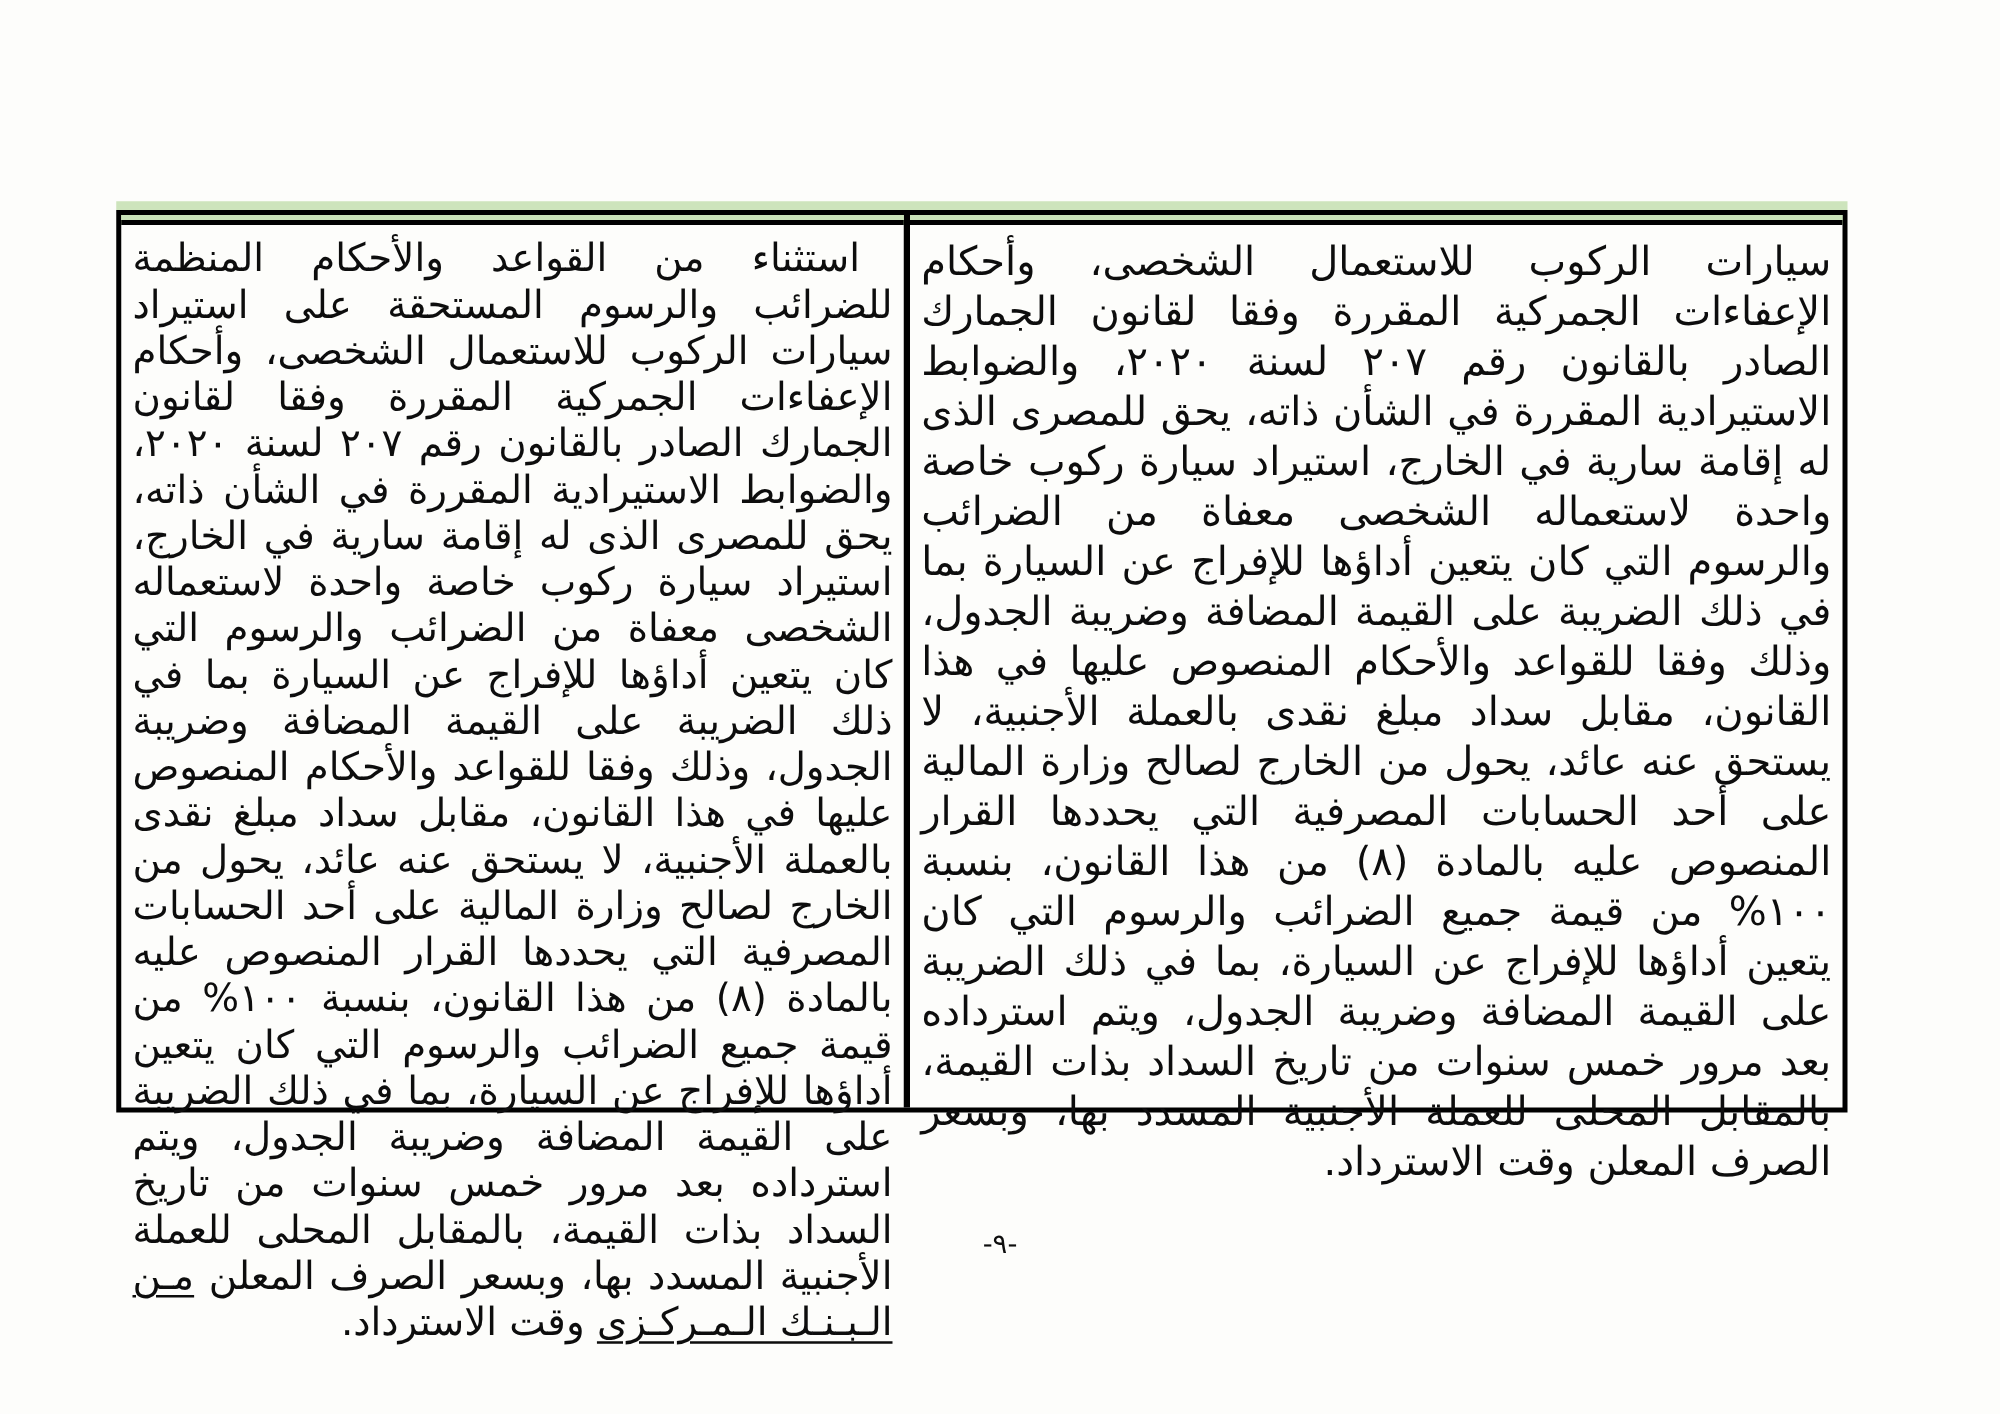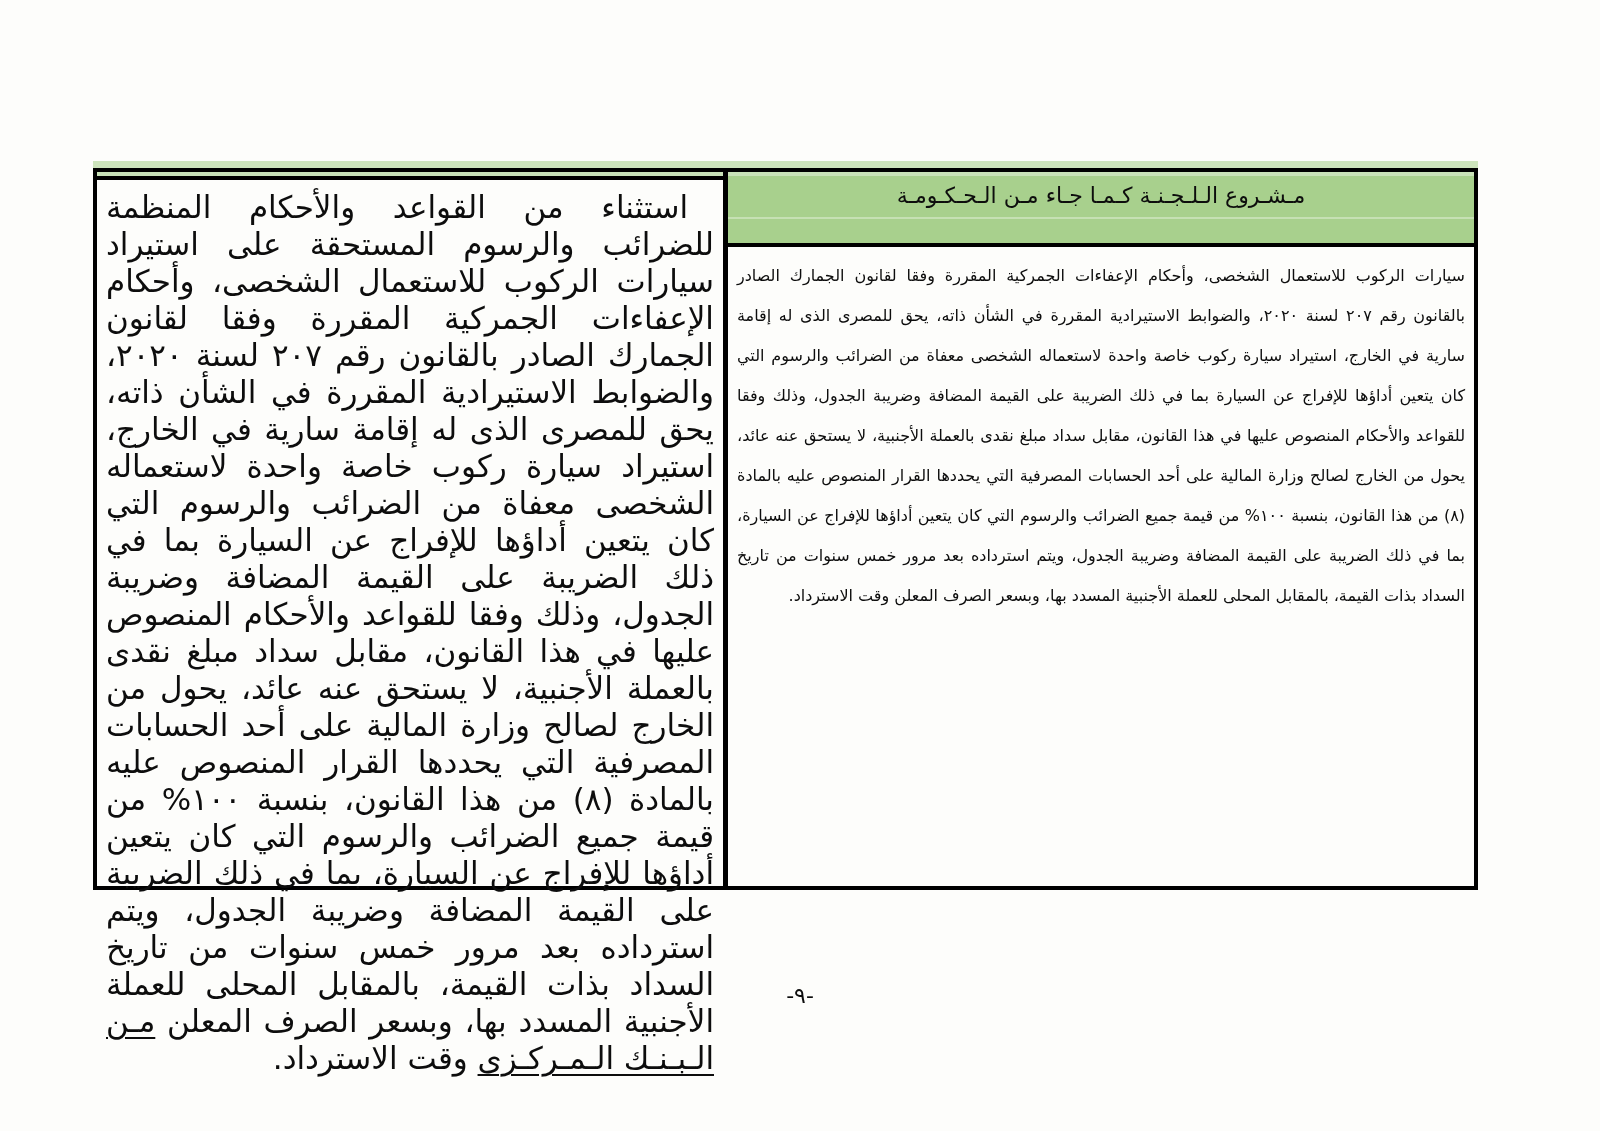--- a/index.html
+++ b/index.html
@@ -45,21 +45,21 @@
     content:"";position:absolute;left:0;right:0;top:45px;height:2px;
     background:rgba(255,255,255,0.35);
   }
   .td{
     flex:1;
     box-sizing:border-box;
     padding:9px 9px 24px 9px;
     text-align:justify;
   }
   .td p{margin:0;}
-  .col-government .td{font-size:16px;line-height:40px;}
+  .col-government .td{font-size:32px;line-height:40px;}
   .col-committee .td{font-size:31px;line-height:37px;}
   .col-committee .td p{text-indent:26px;}
   .u-bank{
     text-decoration:underline;
     text-decoration-thickness:2px;
     text-underline-offset:5px;
   }
   .pagenum{
     position:absolute;left:0;right:0;top:983px;
     text-align:center;

